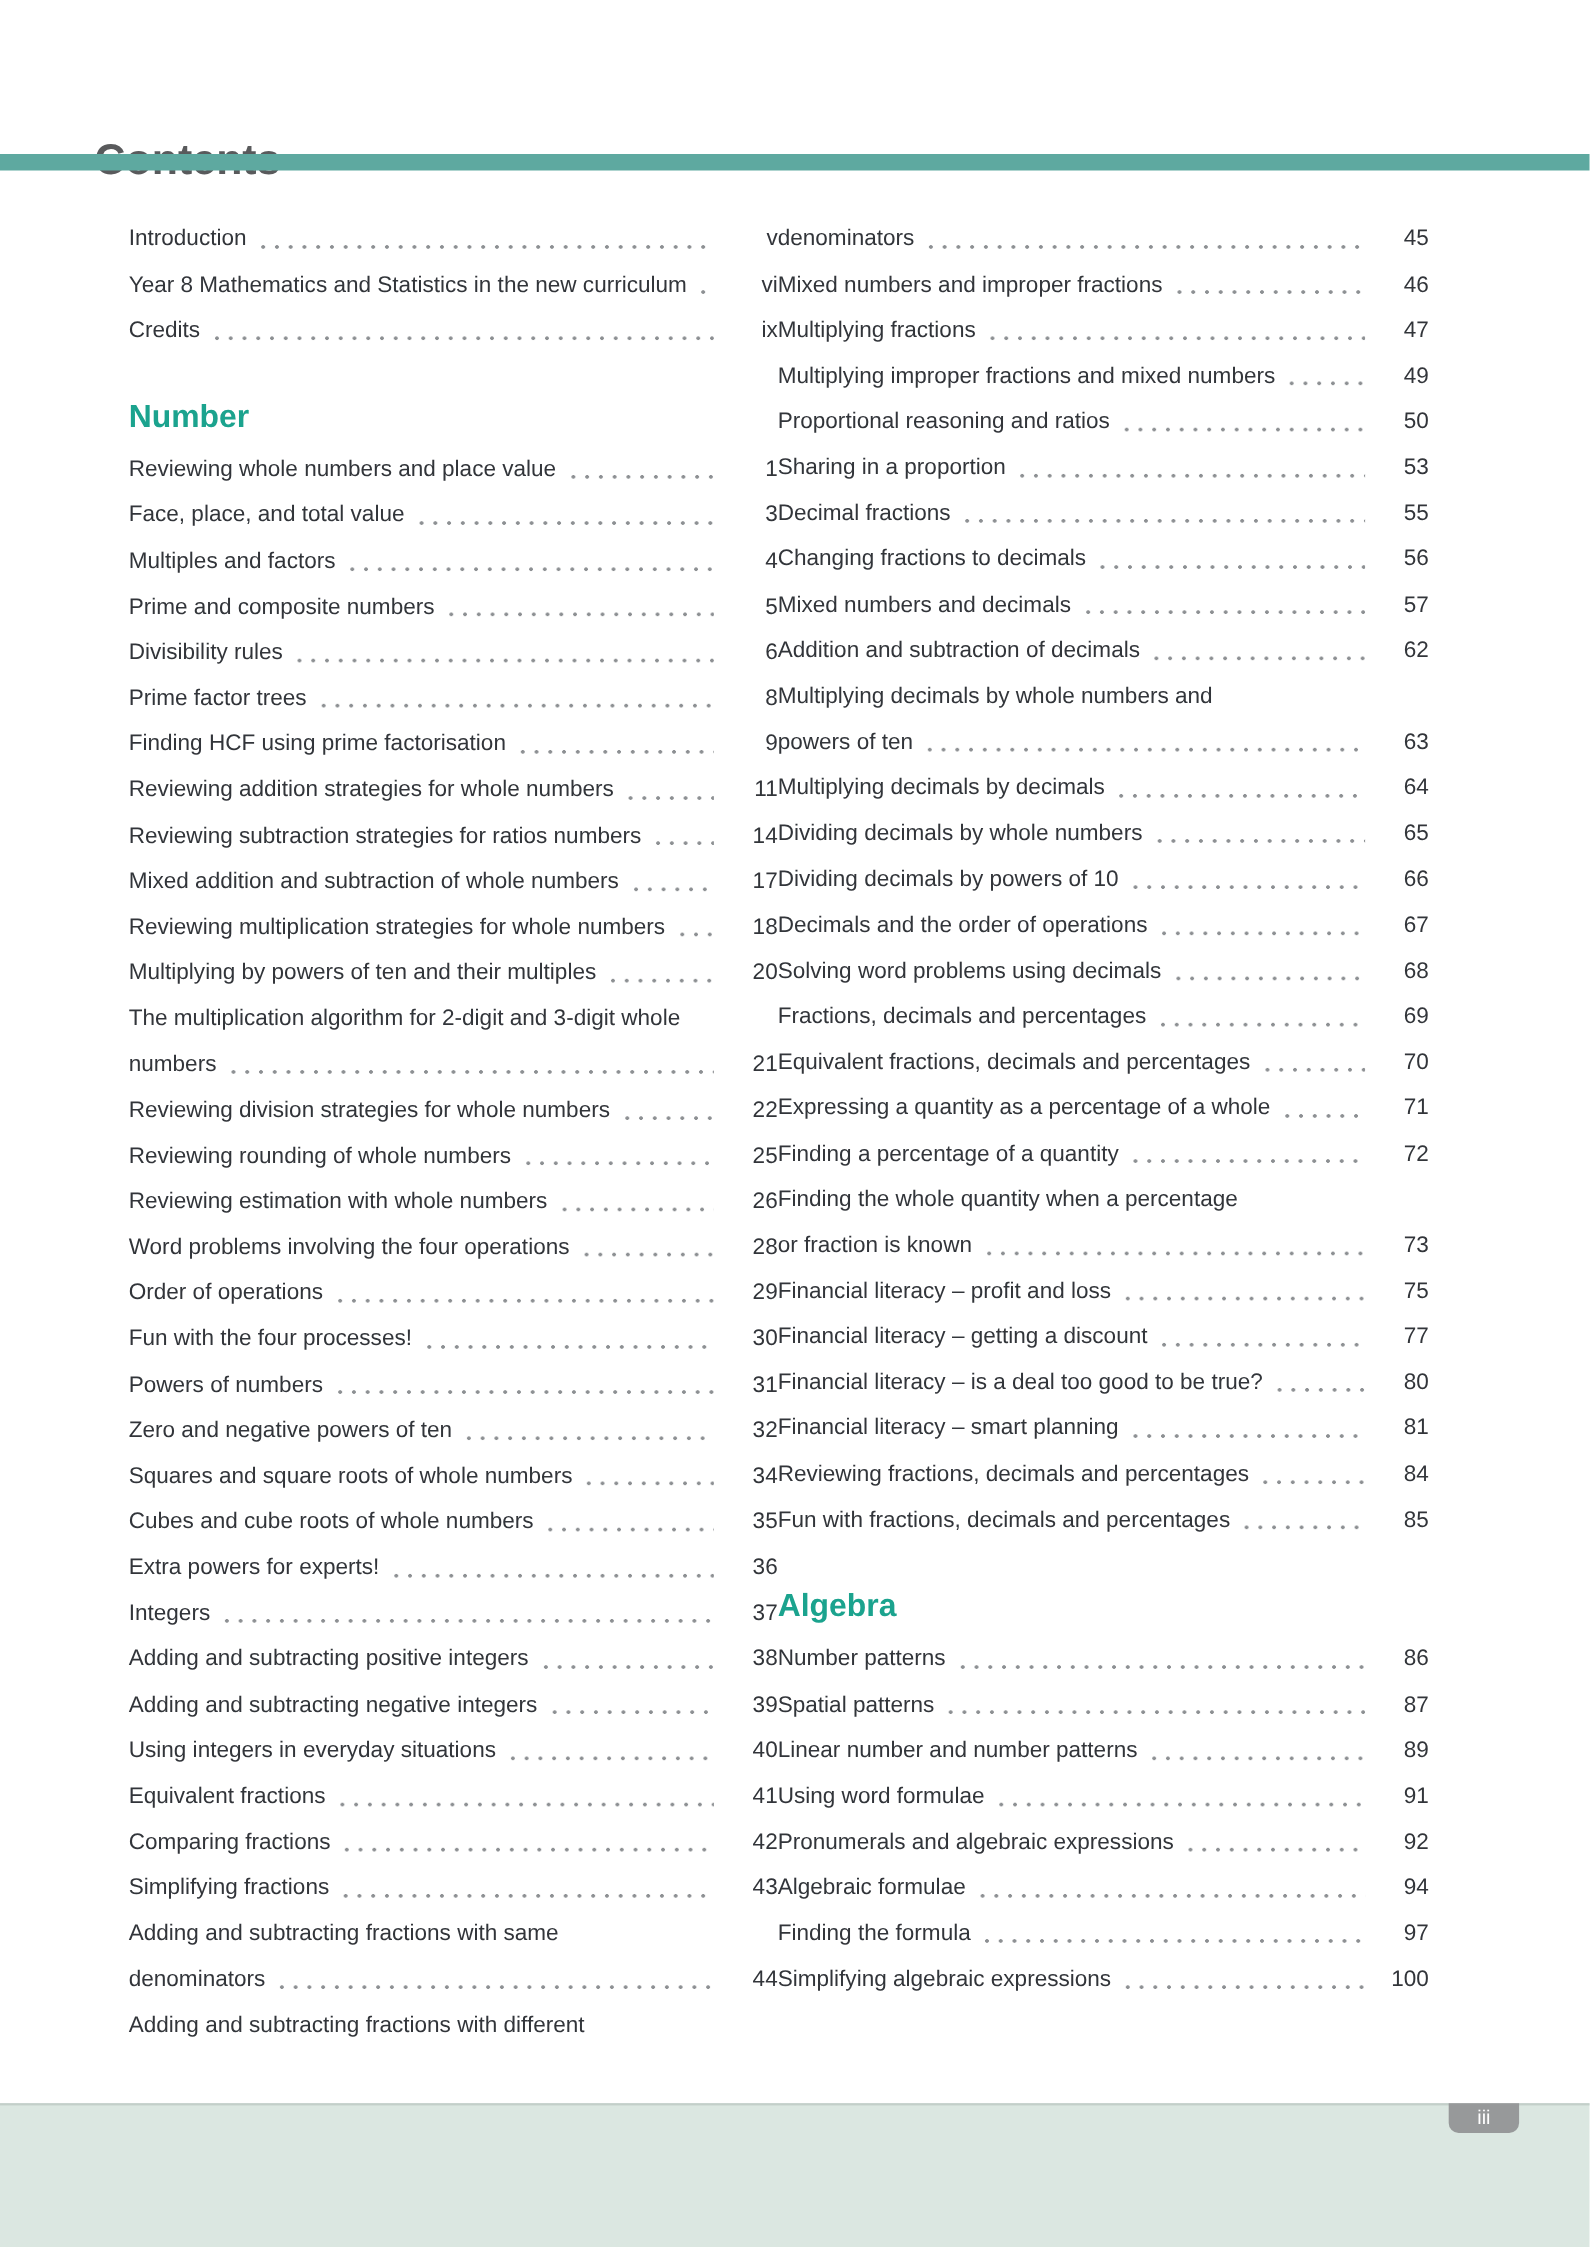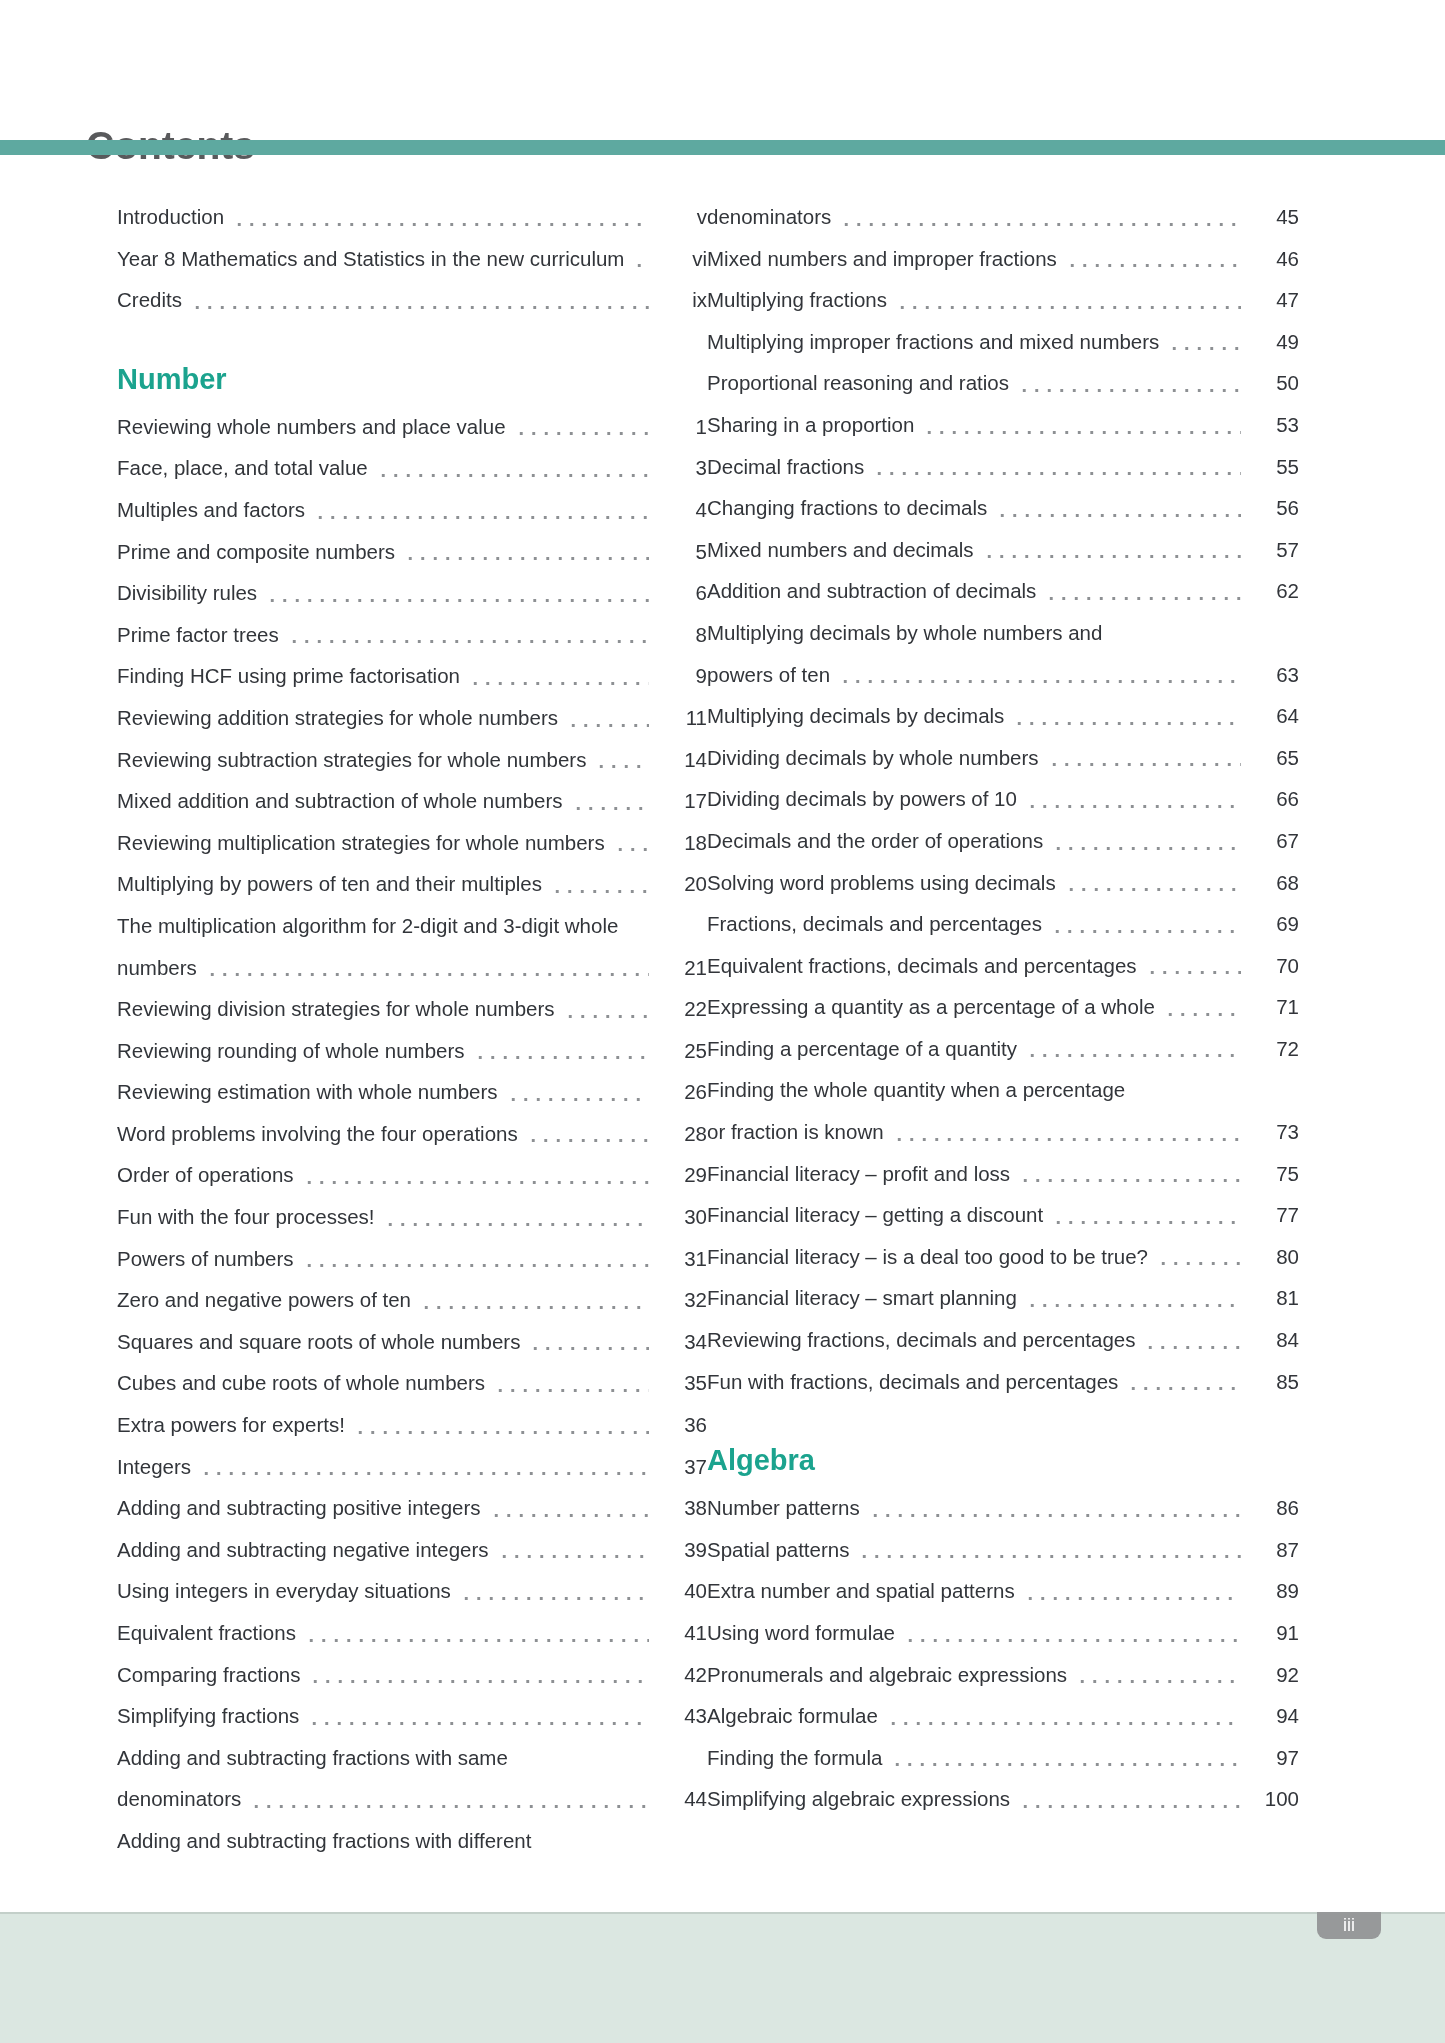--- a/index.html
+++ b/index.html
@@ -115,21 +115,21 @@
           <span class="lbl">Finding HCF using prime factorisation</span>
           <span class="dots"></span>
           <span class="pg">9</span>
         </div>
         <div class="row">
           <span class="lbl">Reviewing addition strategies for whole numbers</span>
           <span class="dots"></span>
           <span class="pg">11</span>
         </div>
         <div class="row">
-          <span class="lbl">Reviewing subtraction strategies for whole numbers</span>
+          <span class="lbl">Reviewing subtraction strategies for ratios numbers</span>
           <span class="dots"></span>
           <span class="pg">14</span>
         </div>
         <div class="row">
           <span class="lbl">Mixed addition and subtraction of whole numbers</span>
           <span class="dots"></span>
           <span class="pg">17</span>
         </div>
         <div class="row">
           <span class="lbl">Reviewing multiplication strategies for whole numbers</span>
@@ -402,21 +402,21 @@
           <span class="lbl">Number patterns</span>
           <span class="dots"></span>
           <span class="pg">86</span>
         </div>
         <div class="row">
           <span class="lbl">Spatial patterns</span>
           <span class="dots"></span>
           <span class="pg">87</span>
         </div>
         <div class="row">
-          <span class="lbl">Extra number and spatial patterns</span>
+          <span class="lbl">Linear number and number patterns</span>
           <span class="dots"></span>
           <span class="pg">89</span>
         </div>
         <div class="row">
           <span class="lbl">Using word formulae</span>
           <span class="dots"></span>
           <span class="pg">91</span>
         </div>
         <div class="row">
           <span class="lbl">Pronumerals and algebraic expressions</span>

